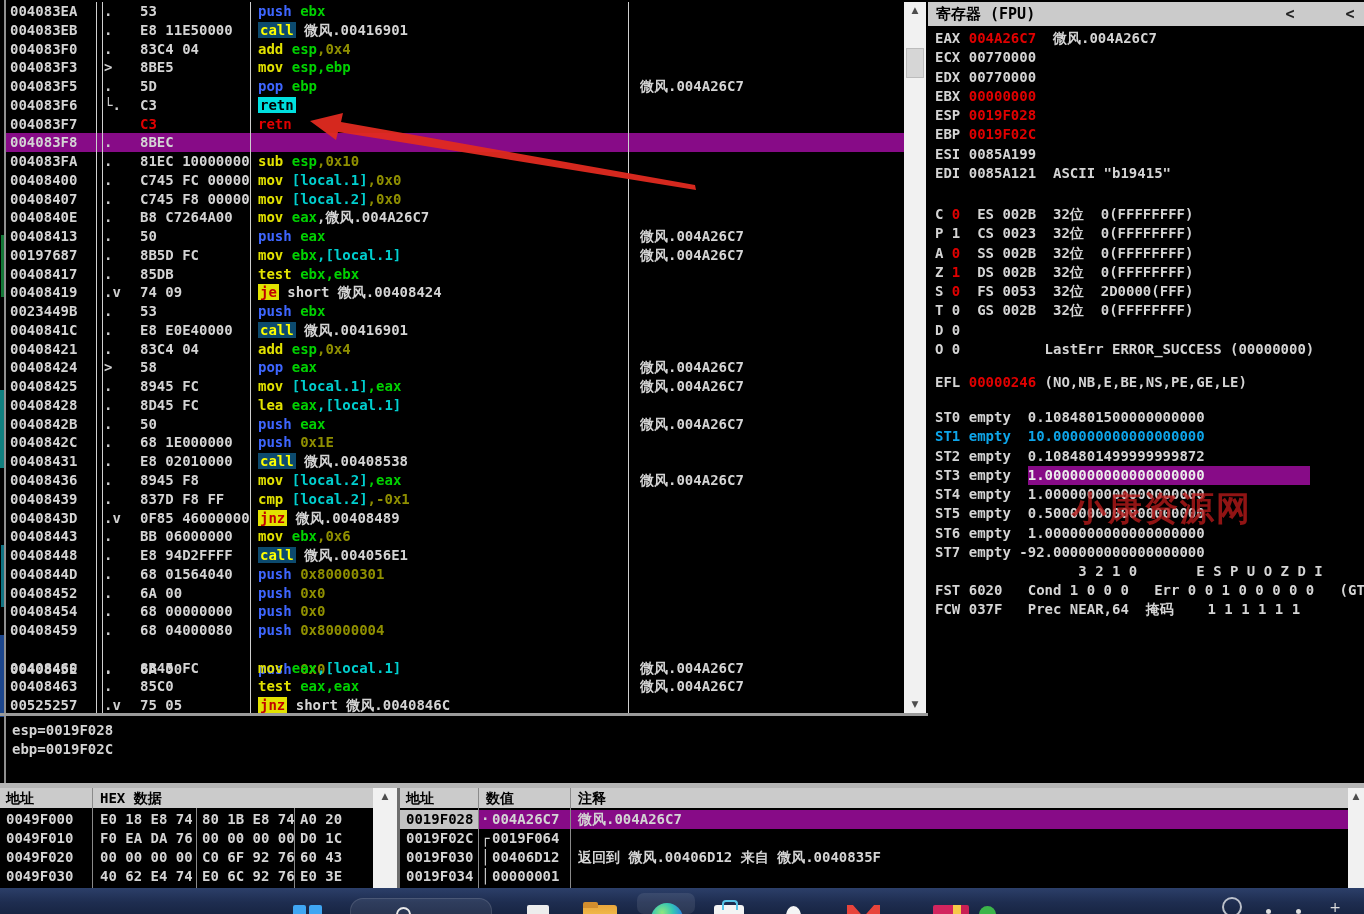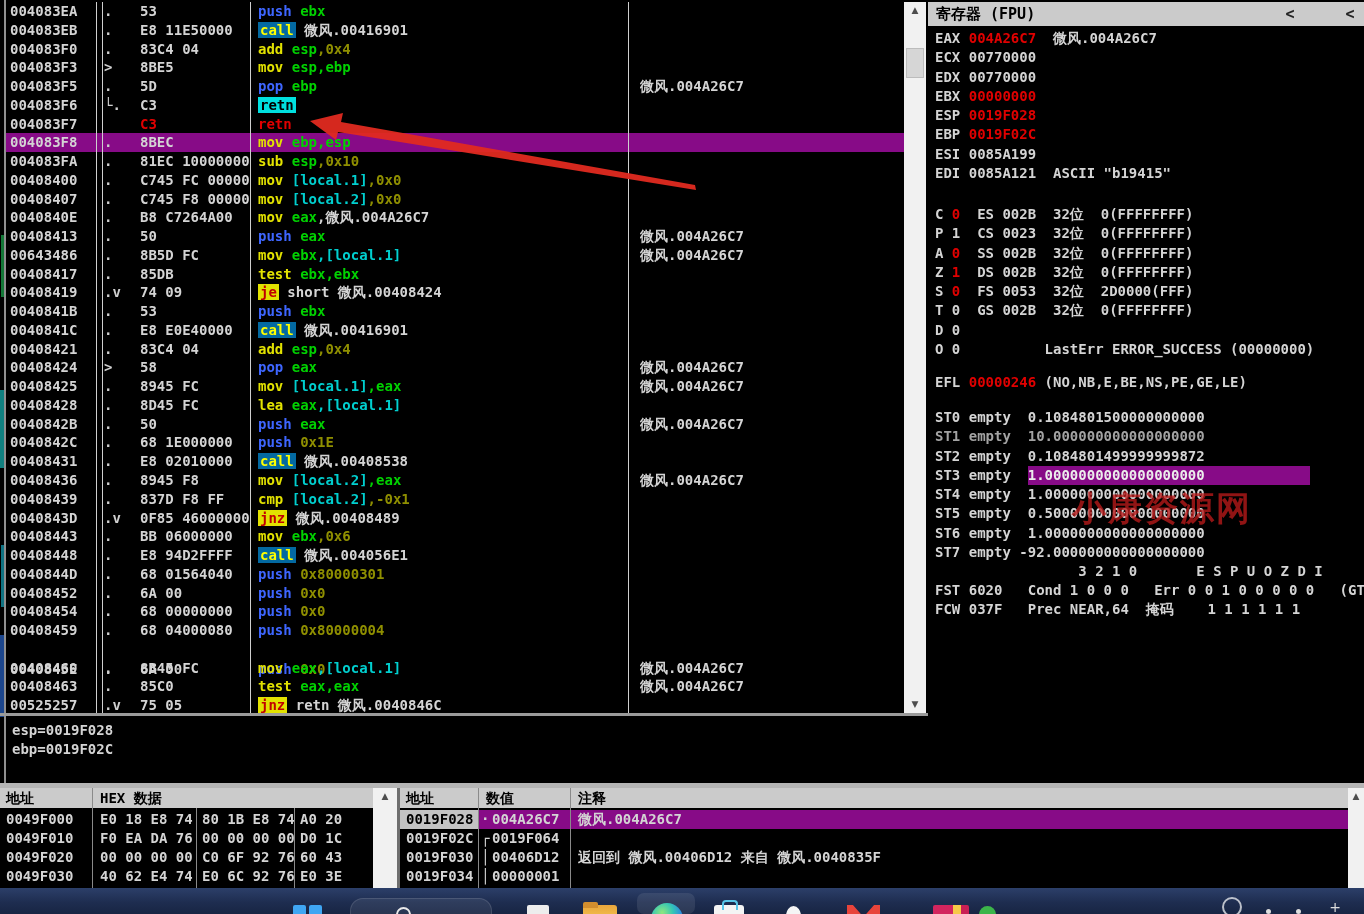--- a/index.html
+++ b/index.html
@@ -12,21 +12,21 @@
   #disasm{position:absolute;left:6px;top:2px;width:898px;height:711px;background:#000;overflow:hidden;}
   .drow{position:absolute;left:0;width:898px;height:19px;line-height:19px;font-size:14px;color:#d4d4d4;}
   .drow.sel{background:#870b87;}
   .drow span{position:absolute;white-space:pre;overflow:hidden;}
   .c-addr{left:4px;width:84px;}
   .c-pre{left:98px;width:34px;color:#cfcfcf;}
   .c-hex{left:134px;width:110px;}
   .c-ins{left:252px;width:370px;}
   .c-cm{left:634px;width:262px;}
   .vsep{position:absolute;top:0;width:1px;height:711px;background:#cfcfcf;z-index:5;}
-  .hl-call{background:#0369a1;color:#ffff00;padding:0 2px;}
+  .hl-call{background:#0c4a6e;color:#ffff00;padding:0 2px;}
   .hl-jcc{background:#e2e200;color:#c00000;padding:0 2px;}
   .hl-ret{background:#00e0e0;color:#000;padding:0 2px;}
   .hl-st{background:#870b87;color:#ececec;display:inline-block;min-width:282px;}
   
   .sb{position:absolute;background:#f1f1f1;}
   .sb .btn{position:absolute;left:0;width:100%;height:17px;color:#4d4d4d;font-size:9px;
            text-align:center;line-height:17px;font-family:"DejaVu Sans",sans-serif;}
   .sb .thumb{position:absolute;left:2px;right:2px;background:#d6d6d6;border:1px solid #bcbcbc;}
   #sb-disasm{left:904px;top:2px;width:22px;height:711px;}
   #sb-dump{left:373px;top:788px;width:24px;height:100px;}
@@ -154,21 +154,20 @@
           <span class="c-addr">004083F7</span>
           <span class="c-pre"></span>
           <span class="c-hex" style="color: rgb(224, 0, 0);">C3</span>
           <span class="c-ins"><span style="position: static; white-space: pre; color: rgb(224, 0, 0);">retn</span></span>
           <span class="c-cm"></span>
         </div>
         <div class="drow sel" style="top: 131.32px;">
           <span class="c-addr">004083F8</span>
           <span class="c-pre">.</span>
           <span class="c-hex">8BEC</span>
-          <span class="c-ins"><span style="position: static; white-space: pre; color: rgb(226, 226, 0);">mov</span><span style="position: static; white-space: pre; color: rgb(0, 210, 0);"> ebp</span><span style="position: static; white-space: pre; color: rgb(0, 210, 0);">,esp</span></span>
           <span class="c-cm"></span>
         </div>
         <div class="drow" style="top: 150.08px;">
           <span class="c-addr">004083FA</span>
           <span class="c-pre">.</span>
           <span class="c-hex">81EC 10000000</span>
           <span class="c-ins"><span style="position: static; white-space: pre; color: rgb(226, 226, 0);">sub</span><span style="position: static; white-space: pre; color: rgb(0, 210, 0);"> esp</span><span style="position: static; white-space: pre; color: rgb(143, 143, 0);">,0x10</span></span>
           <span class="c-cm"></span>
         </div>
         <div class="drow" style="top: 168.84px;">
@@ -193,42 +192,42 @@
           <span class="c-cm"></span>
         </div>
         <div class="drow" style="top: 225.12px;">
           <span class="c-addr">00408413</span>
           <span class="c-pre">.</span>
           <span class="c-hex">50</span>
           <span class="c-ins"><span style="position: static; white-space: pre; color: rgb(62, 102, 255);">push</span><span style="position: static; white-space: pre; color: rgb(0, 210, 0);"> eax</span></span>
           <span class="c-cm">微风.004A26C7</span>
         </div>
         <div class="drow" style="top: 243.88px;">
-          <span class="c-addr">00643486</span>
+          <span class="c-addr">00197687</span>
           <span class="c-pre">.</span>
           <span class="c-hex">8B5D FC</span>
           <span class="c-ins"><span style="position: static; white-space: pre; color: rgb(226, 226, 0);">mov</span><span style="position: static; white-space: pre; color: rgb(0, 210, 0);"> ebx</span><span style="position: static; white-space: pre; color: rgb(0, 207, 207);">,[local.1]</span></span>
           <span class="c-cm">微风.004A26C7</span>
         </div>
         <div class="drow" style="top: 262.64px;">
           <span class="c-addr">00408417</span>
           <span class="c-pre">.</span>
           <span class="c-hex">85DB</span>
           <span class="c-ins"><span style="position: static; white-space: pre; color: rgb(226, 226, 0);">test</span><span style="position: static; white-space: pre; color: rgb(0, 210, 0);"> ebx</span><span style="position: static; white-space: pre; color: rgb(0, 210, 0);">,ebx</span></span>
           <span class="c-cm"></span>
         </div>
         <div class="drow" style="top: 281.4px;">
           <span class="c-addr">00408419</span>
           <span class="c-pre">.v</span>
           <span class="c-hex">74 09</span>
           <span class="c-ins"><span class="hl-jcc" style="position: static; white-space: pre;">je</span><span style="position: static; white-space: pre; color: rgb(212, 212, 212);"> short 微风.00408424</span></span>
           <span class="c-cm"></span>
         </div>
         <div class="drow" style="top: 300.16px;">
-          <span class="c-addr">0040841B</span>
+          <span class="c-addr">0023449B</span>
           <span class="c-pre">.</span>
           <span class="c-hex">53</span>
           <span class="c-ins"><span style="position: static; white-space: pre; color: rgb(62, 102, 255);">push</span><span style="position: static; white-space: pre; color: rgb(0, 210, 0);"> ebx</span></span>
           <span class="c-cm"></span>
         </div>
         <div class="drow" style="top: 318.92px;">
           <span class="c-addr">0040841C</span>
           <span class="c-pre">.</span>
           <span class="c-hex">E8 E0E40000</span>
           <span class="c-ins"><span class="hl-call" style="position: static; white-space: pre;">call</span><span style="position: static; white-space: pre; color: rgb(212, 212, 212);"> 微风.00416901</span></span>
@@ -364,21 +363,21 @@
           <span class="c-addr">00408463</span>
           <span class="c-pre">.</span>
           <span class="c-hex">85C0</span>
           <span class="c-ins"><span style="position: static; white-space: pre; color: rgb(226, 226, 0);">test</span><span style="position: static; white-space: pre; color: rgb(0, 210, 0);"> eax</span><span style="position: static; white-space: pre; color: rgb(0, 210, 0);">,eax</span></span>
           <span class="c-cm">微风.004A26C7</span>
         </div>
         <div class="drow" style="top: 694.12px;">
           <span class="c-addr">00525257</span>
           <span class="c-pre">.v</span>
           <span class="c-hex">75 05</span>
-          <span class="c-ins"><span class="hl-jcc" style="position: static; white-space: pre;">jnz</span><span style="position: static; white-space: pre; color: rgb(212, 212, 212);"> retn 微风.0040846C</span></span>
+          <span class="c-ins"><span class="hl-jcc" style="position: static; white-space: pre;">jnz</span><span style="position: static; white-space: pre; color: rgb(212, 212, 212);"> short 微风.0040846C</span></span>
           <span class="c-cm"></span>
         </div>
       </div>
     <div class="vsep" style="left:90px;"></div>
     <div class="vsep" style="left:96px;"></div>
     <div class="vsep" style="left:244px;"></div>
     <div class="vsep" style="left:622px;"></div>
   </div>
 
   <svg id="arrow-svg" width="904" height="713">
@@ -421,21 +420,21 @@
         <div class="rline"><span style="position: static; white-space: pre; color: rgb(212, 212, 212);">S </span><span style="position: static; white-space: pre; color: rgb(224, 0, 0);">0</span><span style="position: static; white-space: pre; color: rgb(212, 212, 212);">  FS 0053  32位  2D0000(FFF)</span></div>
         <div class="rline"><span style="position: static; white-space: pre; color: rgb(212, 212, 212);">T 0  GS 002B  32位  0(FFFFFFFF)</span></div>
         <div class="rline"><span style="position: static; white-space: pre; color: rgb(212, 212, 212);">D 0</span></div>
         <div class="rline"><span style="position: static; white-space: pre; color: rgb(212, 212, 212);">O 0          LastErr ERROR_SUCCESS (00000000)</span></div>
       </div>
     <div class="rgroup" id="rg-efl" style="top:373px;">
         <div class="rline"><span style="position: static; white-space: pre; color: rgb(212, 212, 212);">EFL </span><span style="position: static; white-space: pre; color: rgb(224, 0, 0);">00000246</span><span style="position: static; white-space: pre; color: rgb(212, 212, 212);"> (NO,NB,E,BE,NS,PE,GE,LE)</span></div>
       </div>
     <div class="rgroup" id="rg-st" style="top:408px;">
         <div class="rline"><span style="position: static; white-space: pre; color: rgb(212, 212, 212);">ST0 empty  0.1084801500000000000</span></div>
-        <div class="rline"><span style="position: static; white-space: pre; color: #a3a3a3;">ST1 empty  10.000000000000000000</span></div>
+        <div class="rline"><span style="position: static; white-space: pre; color: #0ea5e9;">ST1 empty  10.000000000000000000</span></div>
         <div class="rline"><span style="position: static; white-space: pre; color: rgb(212, 212, 212);">ST2 empty  0.1084801499999999872</span></div>
         <div class="rline"><span style="position: static; white-space: pre; color: rgb(212, 212, 212);">ST3 empty  </span><span class="hl-st" style="position: static; white-space: pre;">1.0000000000000000000</span></div>
         <div class="rline"><span style="position: static; white-space: pre; color: rgb(212, 212, 212);">ST4 empty  1.0000000000000000000</span></div>
         <div class="rline"><span style="position: static; white-space: pre; color: rgb(212, 212, 212);">ST5 empty  0.5000000000000000000</span></div>
         <div class="rline"><span style="position: static; white-space: pre; color: rgb(212, 212, 212);">ST6 empty  1.0000000000000000000</span></div>
         <div class="rline"><span style="position: static; white-space: pre; color: rgb(212, 212, 212);">ST7 empty -92.000000000000000000</span></div>
       </div>
     <div class="rgroup" id="rg-bits" style="top:562px;">
         <div class="rline"><span style="position: static; white-space: pre; color: rgb(212, 212, 212);">                 3 2 1 0       E S P U O Z D I</span></div>
       </div>

